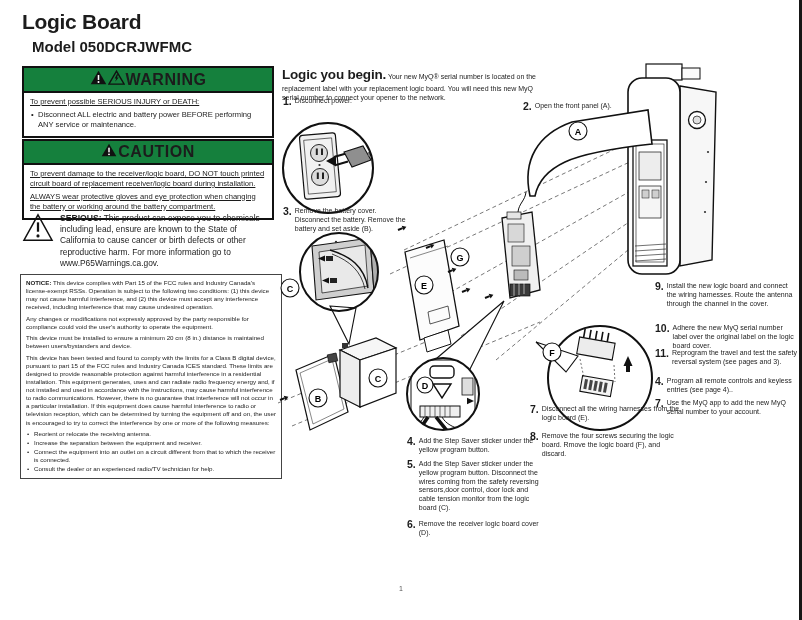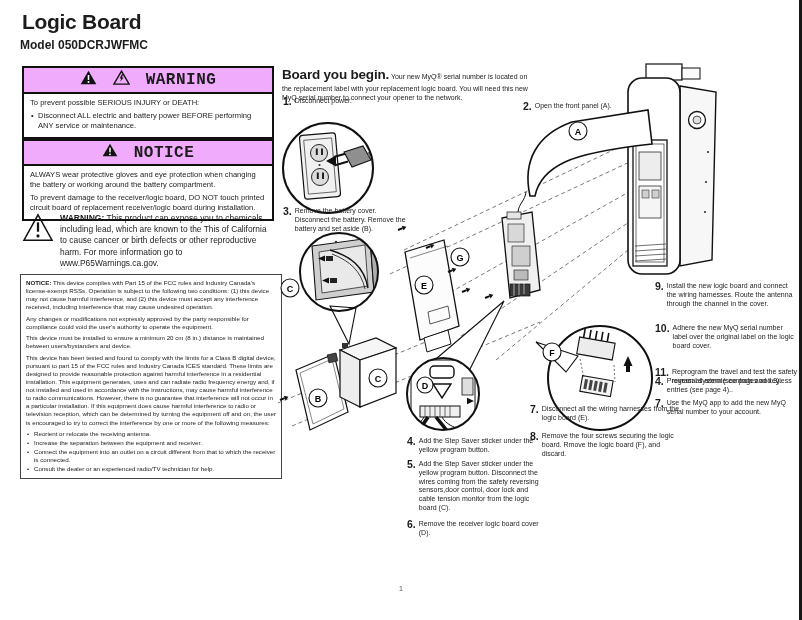--- a/index.html
+++ b/index.html
@@ -2,27 +2,27 @@
 <html><head>
 <meta charset="utf-8">
 <style>
   html,body{margin:0;padding:0;background:#fff;}
   body{width:802px;height:620px;position:relative;overflow:hidden;
        font-family:"Liberation Sans",sans-serif;color:#1c1c1c;
        -webkit-font-smoothing:antialiased;}
   .abs{position:absolute;}
   
   .title{left:22px;top:10px;font-size:21px;font-weight:bold;letter-spacing:-.3px;text-align:right;}
-  .model{left:20px;top:38px;font-size:12px;font-weight:bold;}
+  .model{left:32px;top:38px;font-size:15px;font-weight:bold;}
   .alertbox{left:22px;width:248px;border:2px solid #111;background:#fff;}
-  .alertbox .hdr{background:#f0abfc;border-bottom:2px solid #111;
-      display:flex;align-items:center;justify-content:center;gap:16px;padding:2px 0;font-family:Liberation Mono, monospace;}
+  .alertbox .hdr{background:#15803d;border-bottom:2px solid #111;
+      display:flex;align-items:center;justify-content:center;gap:1px;padding:2px 0;}
   .alertbox .hdr .word{font-weight:bold;font-size:16px;letter-spacing:.5px;}
   .alertbox .bd{padding:4px 6px;font-size:7.6px;line-height:1.3;}
-  .alertbox .bd p{margin:0 0 3px;}
+  .alertbox .bd p{margin:0 0 3px;text-decoration:underline;}
   .bullet{position:relative;padding-left:8px;margin:0 0 2px;}
   .bullet::before{content:"•";position:absolute;left:1px;}
   .warnbox{top:66px;}
   .cautbox{top:139px;}
   .p65{left:22px;top:213px;width:250px;display:flex;gap:6px;}
   .p65 .txt{font-size:8.4px;line-height:1.32;}
   .p65 b{font-size:8.6px;}
   .notice{left:20px;top:274px;width:250px;border:1px solid #444;
       padding:4px 5px;font-size:6.2px;line-height:1.3;}
   .notice p{margin:0 0 3.5px;}
@@ -69,37 +69,37 @@
 
 <div class="abs alertbox cautbox">
   <div class="hdr">
     <span>
       <svg width="16" height="14" viewBox="0 0 24 21">
           <path d="M12 1 L23 20 H1 Z" fill="#111"></path>
           <rect x="10.9" y="7" width="2.2" height="7" fill="#fff"></rect>
           <circle cx="12" cy="17" r="1.4" fill="#fff"></circle>
         </svg>
     </span>
-    <span class="word">NOTICE</span>
+    <span class="word">CAUTION</span>
   </div>
   <div class="bd">
+    <p>To prevent damage to the receiver/logic board, DO NOT touch printed circuit board of replacement receiver/logic board during installation.</p>
     <p>ALWAYS wear protective gloves and eye protection when changing the battery or working around the battery compartment.</p>
-    <p>To prevent damage to the receiver/logic board, DO NOT touch printed circuit board of replacement receiver/logic board during installation.</p>
   </div>
 </div>
 
 <div class="abs p65">
   <span>
     <svg width="32" height="29" viewBox="0 0 34 31">
         <path d="M17 2 L32 29 H2 Z" fill="none" stroke="#111" stroke-width="1.6"></path>
         <rect x="15.8" y="10" width="2.4" height="10" fill="#111"></rect>
         <circle cx="17" cy="24.5" r="1.7" fill="#111"></circle>
       </svg>
   </span>
-  <span class="txt"><b>WARNING:</b> <span>This product can expose you to chemicals including lead, which are known to the This of California to cause cancer or birth defects or other reproductive harm. For more information go to www.P65Warnings.ca.gov.</span></span>
+  <span class="txt"><b>SERIOUS:</b> <span>This product can expose you to chemicals including lead, ensure are known to the State of California to cause cancer or birth defects or other reproductive harm. For more information go to www.P65Warnings.ca.gov.</span></span>
 </div>
 
 <div class="abs notice">
   <p><b>NOTICE:</b> <span>This device complies with Part 15 of the FCC rules and Industry Canada's license-exempt RSSs. Operation is subject to the following two conditions: (1) this device may not cause harmful interference, and (2) this device must accept any interference received, including interference that may cause undesired operation.</span></p>
   <p>Any changes or modifications not expressly approved by the party responsible for compliance could void the user's authority to operate the equipment.</p>
   <p>This device must be installed to ensure a minimum 20 cm (8 in.) distance is maintained between users/bystanders and device.</p>
   <p>This device has been tested and found to comply with the limits for a Class B digital device, pursuant to part 15 of the FCC rules and Industry Canada ICES standard. These limits are designed to provide reasonable protection against harmful interference in a residential installation. This equipment generates, uses and can radiate radio frequency energy and, if not installed and used in accordance with the instructions, may cause harmful interference to radio communications. However, there is no guarantee that interference will not occur in a particular installation. If this equipment does cause harmful interference to radio or television reception, which can be determined by turning the equipment off and on, the user is encouraged to try to correct the interference by one or more of the following measures:</p>
   <div class="bullet">Reorient or relocate the receiving antenna.</div>
   <div class="bullet">Increase the separation between the equipment and receiver.</div>
   <div class="bullet">Connect the equipment into an outlet on a circuit different from that to which the receiver is connected.</div>
@@ -331,21 +331,21 @@
     </g>
     <path d="M252 136 C 244 100 260 74 294 62 L 370 50 L 374 84 C 338 88 306 93 287 102 C 270 110 260 121 257 136 Z" fill="#fff" stroke="#111" stroke-width="1.6"></path>
     <g>
       <circle cx="300" cy="71" r="9" fill="#fff" stroke="#111" stroke-width="1.1"></circle>
       <text x="300" y="74.5" text-anchor="middle" class="co">A</text>
     </g>
   </g>
 </svg>
 
 <div class="abs byb">
-  <span class="head">Board you begin.</span>
+  <span class="head">Logic you begin.</span>
   <span>Your new MyQ® serial number is located on the replacement label with your replacement logic board. You will need this new MyQ serial number to connect your opener to the network.</span>
 </div>
 
 <div class="abs step" style="left:283px;top:96px;width:130px">
     <span class="n">1.</span>
     <span class="t">Disconnect power.</span>
   </div>
 <div class="abs step" style="left:523px;top:101px;width:165px">
     <span class="n">2.</span>
     <span class="t">Open the front panel (A).</span>
@@ -375,21 +375,21 @@
     <span class="t">Remove the four screws securing the logic board. Rmove the logic board (F), and discard.</span>
   </div>
 <div class="abs step" style="left:655px;top:281px;width:142px">
     <span class="n">9.</span>
     <span class="t">Install the new logic board and connect the wiring harnesses. Route the antenna through the channel in the cover.</span>
   </div>
 <div class="abs step" style="left:655px;top:323px;width:142px">
     <span class="n">10.</span>
     <span class="t">Adhere the new MyQ serial number label over the original label on the logic board cover.</span>
   </div>
-<div class="abs step" style="left:655px;top:367px;width:142px">
+<div class="abs step" style="left:655px;top:348px;width:142px">
     <span class="n">11.</span>
     <span class="t">Reprogram the travel and test the safety reversal system (see pages and 3).</span>
   </div>
 <div class="abs step" style="left:655px;top:376px;width:142px">
     <span class="n">4.</span>
     <span class="t">Program all remote controls and keyless entries (see page 4)..</span>
   </div>
 <div class="abs step" style="left:655px;top:398px;width:142px">
     <span class="n">7.</span>
     <span class="t">Use the MyQ app to add the new MyQ serial number to your account.</span>

